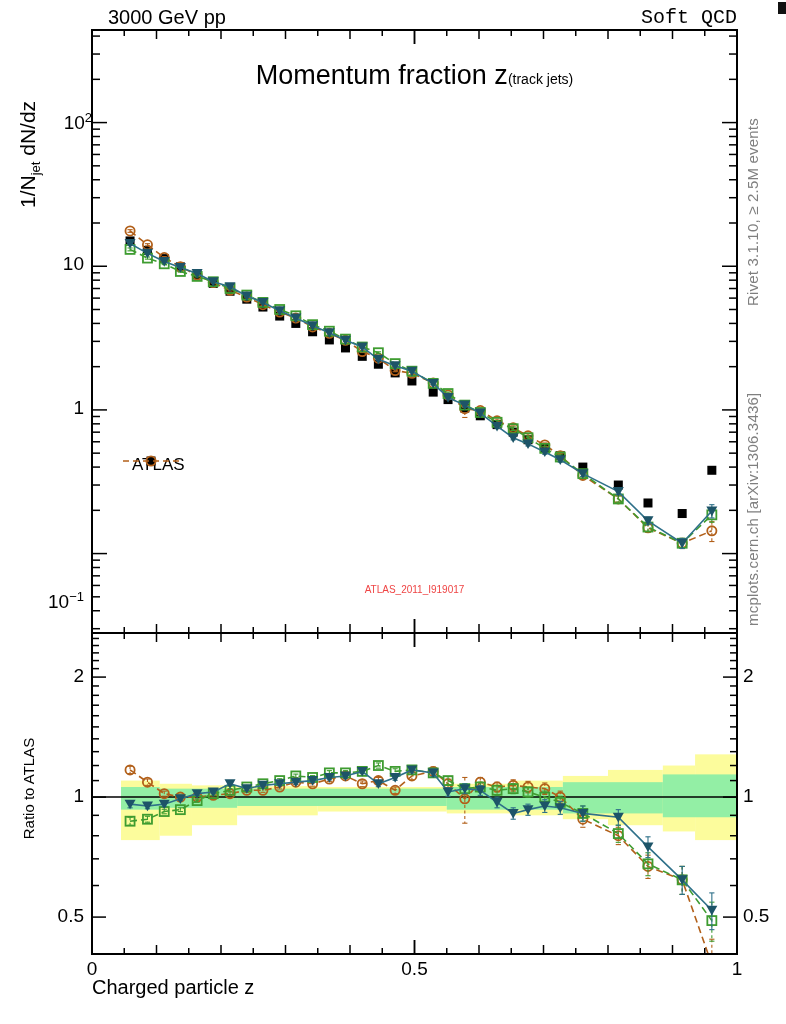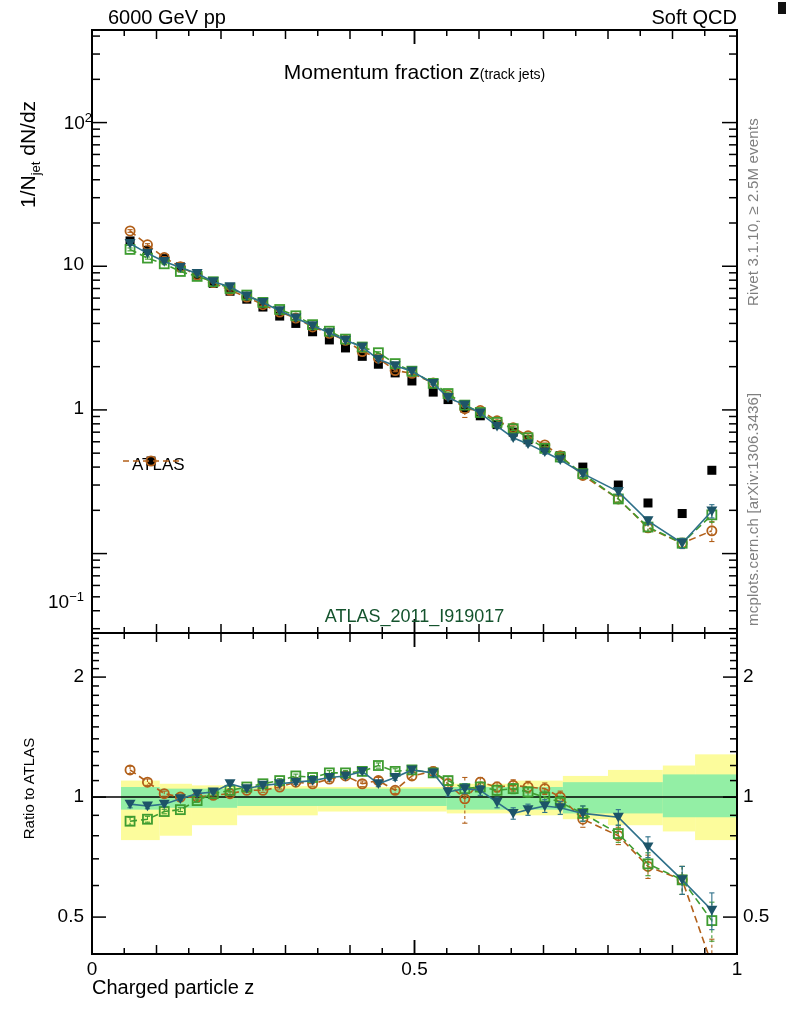--- a/index.html
+++ b/index.html
@@ -1,28 +1,28 @@
 <!DOCTYPE html>
 <html><head>
 <meta charset="utf-8">
 <style>
   html,body{margin:0;padding:0;background:#fff;}
   .stage{position:relative;width:786px;height:1024px;background:#fff;overflow:hidden;
          font-family:"Liberation Sans",sans-serif;color:#000;}
   .stage svg{position:absolute;left:0;top:0;}
   .txt{position:absolute;white-space:nowrap;}
   .hdr{font-size:20px;}
-  .title-main{font-size:21px;}
+  .title-main{font-size:27px;}
   .title-small{font-size:14px;}
   .rot{transform:rotate(-90deg);transform-origin:top left;}
   .ylab-main{font-size:21px;}
   .ylab-main sub{font-size:13px;}
   .ylab-ratio{font-size:15px;}
   .xlab{font-size:20px;}
-  .watermark{font-size:18px;color:#14532d;margin-top:22px;}
+  .watermark{font-size:10px;color:#ef4444;}
   .sidenote{font-size:15px;color:#7f7f7f;letter-spacing:0.2px;}
   .ticklab{font-size:19px;}
   .ticklab sup{font-size:13px;}
   .legend{position:absolute;left:122px;top:452px;}
   .legend-row{display:flex;align-items:center;height:26px;}
   .legend-marker{width:58px;height:18px;flex:0 0 58px;}
   .legend-label{font-size:17px;margin-left:10px;}
   .corner-mark{position:absolute;right:0;top:2px;width:8px;height:12px;background:#111;}
 </style>
 </head>
@@ -1087,22 +1087,22 @@
         <line x1="737" y1="660.5846838673247" x2="730" y2="660.5846838673247" stroke="#000" stroke-width="1.5"></line>
         <line x1="92" y1="652.8888818875562" x2="99" y2="652.8888818875562" stroke="#000" stroke-width="1.5"></line>
         <line x1="737" y1="652.8888818875562" x2="730" y2="652.8888818875562" stroke="#000" stroke-width="1.5"></line>
         <line x1="92" y1="645.5206619124667" x2="99" y2="645.5206619124667" stroke="#000" stroke-width="1.5"></line>
         <line x1="737" y1="645.5206619124667" x2="730" y2="645.5206619124667" stroke="#000" stroke-width="1.5"></line>
         <line x1="92" y1="638.4532709232687" x2="99" y2="638.4532709232687" stroke="#000" stroke-width="1.5"></line>
         <line x1="737" y1="638.4532709232687" x2="730" y2="638.4532709232687" stroke="#000" stroke-width="1.5"></line>
       </g>
     </svg>
 
-  <div class="txt hdr" style="left:108px;top:6px;">6000 GeV pp</div>
-  <div class="txt hdr" style="left:92px;width:645px;text-align:right;top:6px;">Soft QCD</div>
+  <div class="txt hdr" style="left:108px;top:6px;">3000 GeV pp</div>
+  <div class="txt hdr" style="left:92px;width:645px;text-align:right;top:6px;font-family:Liberation Mono, monospace;">Soft QCD</div>
 
   <div class="txt" style="left:92px;width:645px;text-align:center;top:60px;"><span class="title-main">Momentum fraction z</span><span class="title-small">(track jets)</span></div>
 
   <div class="txt rot ylab-main" style="left:16px;top:208px;width:180px;"><span>1/N</span><sub>jet</sub><span> dN/dz</span></div>
 
   <div class="txt rot ylab-ratio" style="left:20px;top:866px;width:155px;text-align:center;">Ratio to ATLAS</div>
 
   <div class="txt xlab" style="left:92px;width:645px;text-align:left;top:976px;">Charged particle z</div>
 
   <div class="txt watermark" style="left:92px;width:645px;text-align:center;top:584px;">ATLAS_2011_I919017</div>

